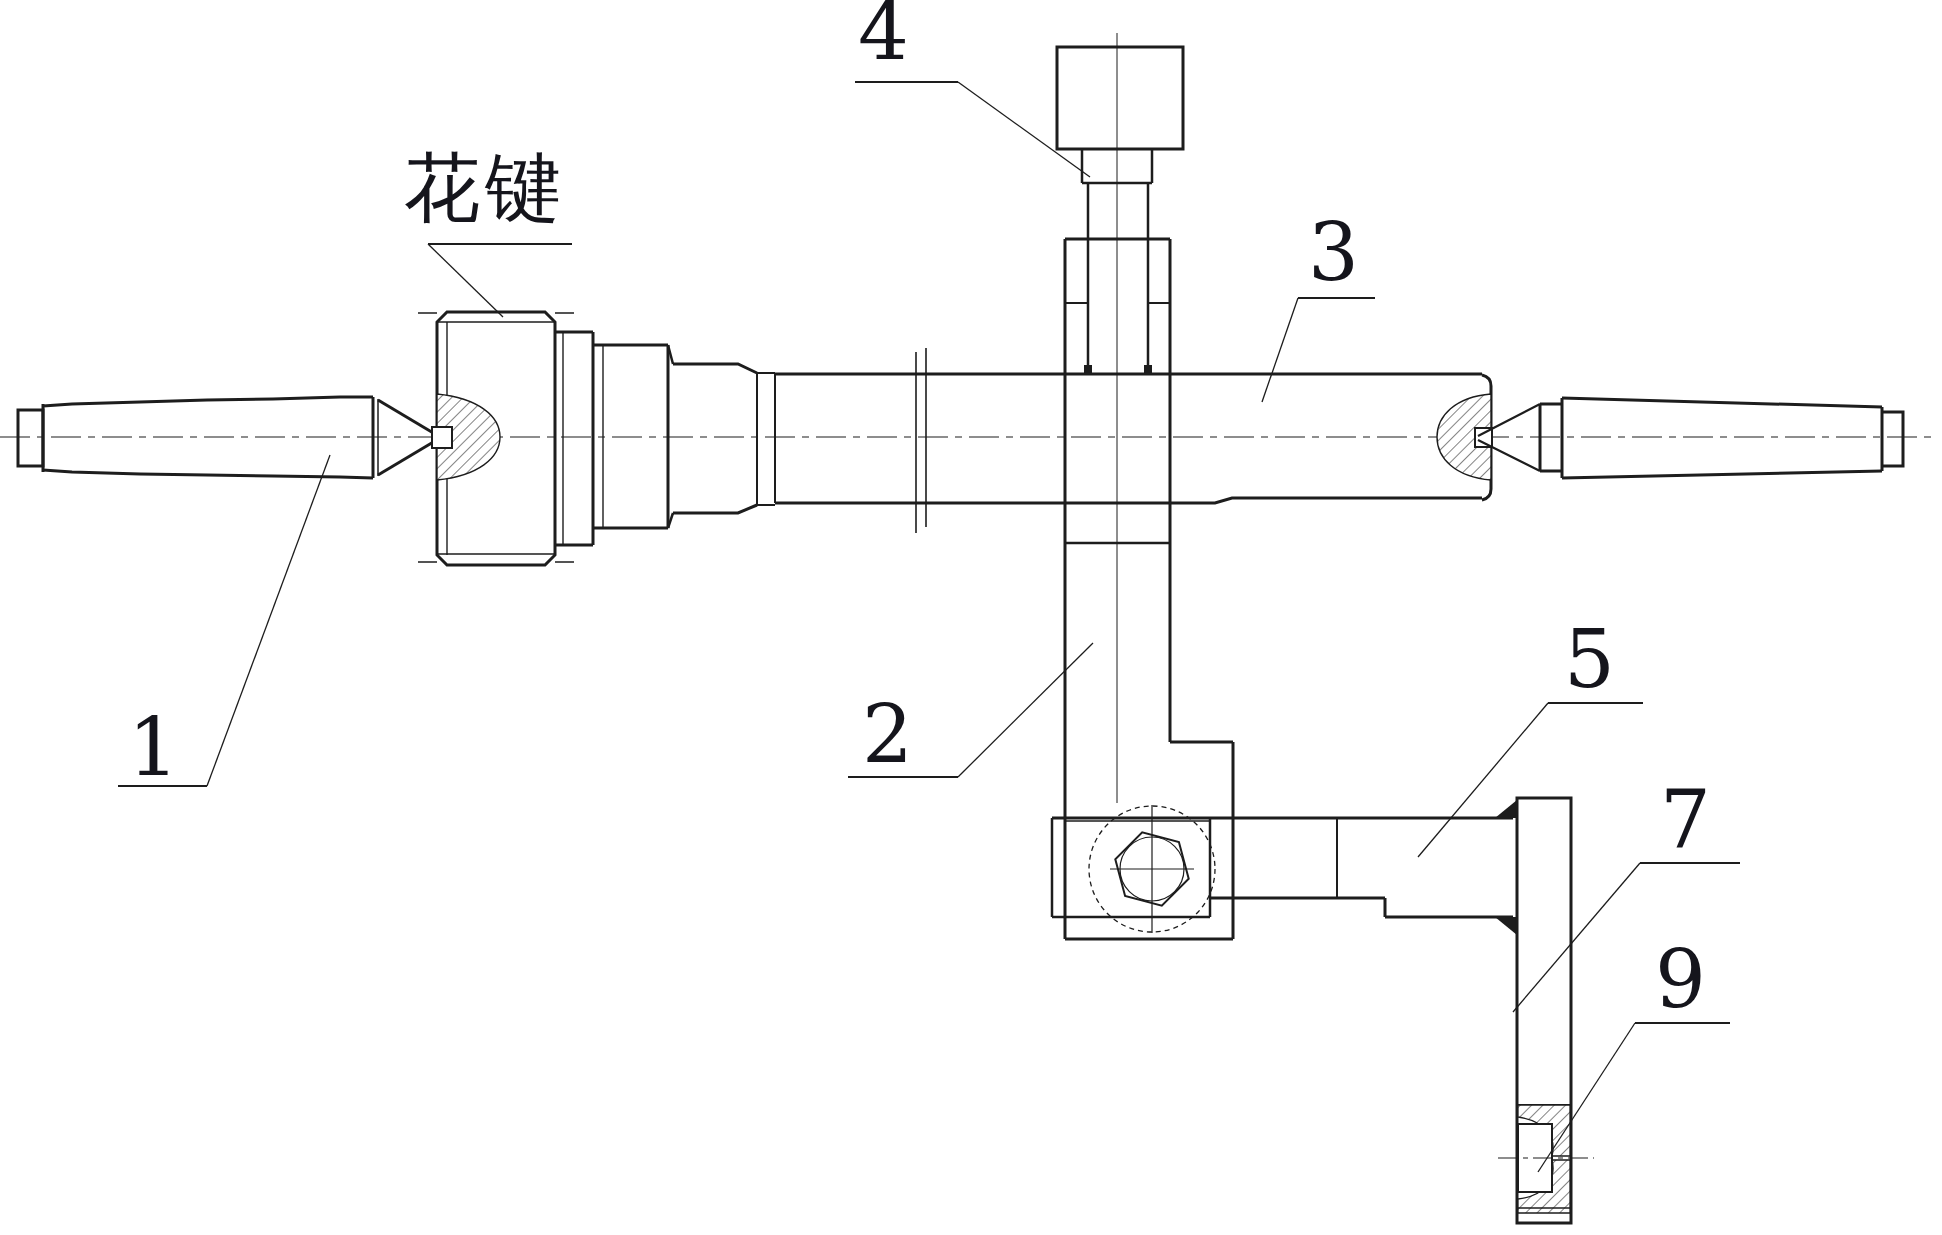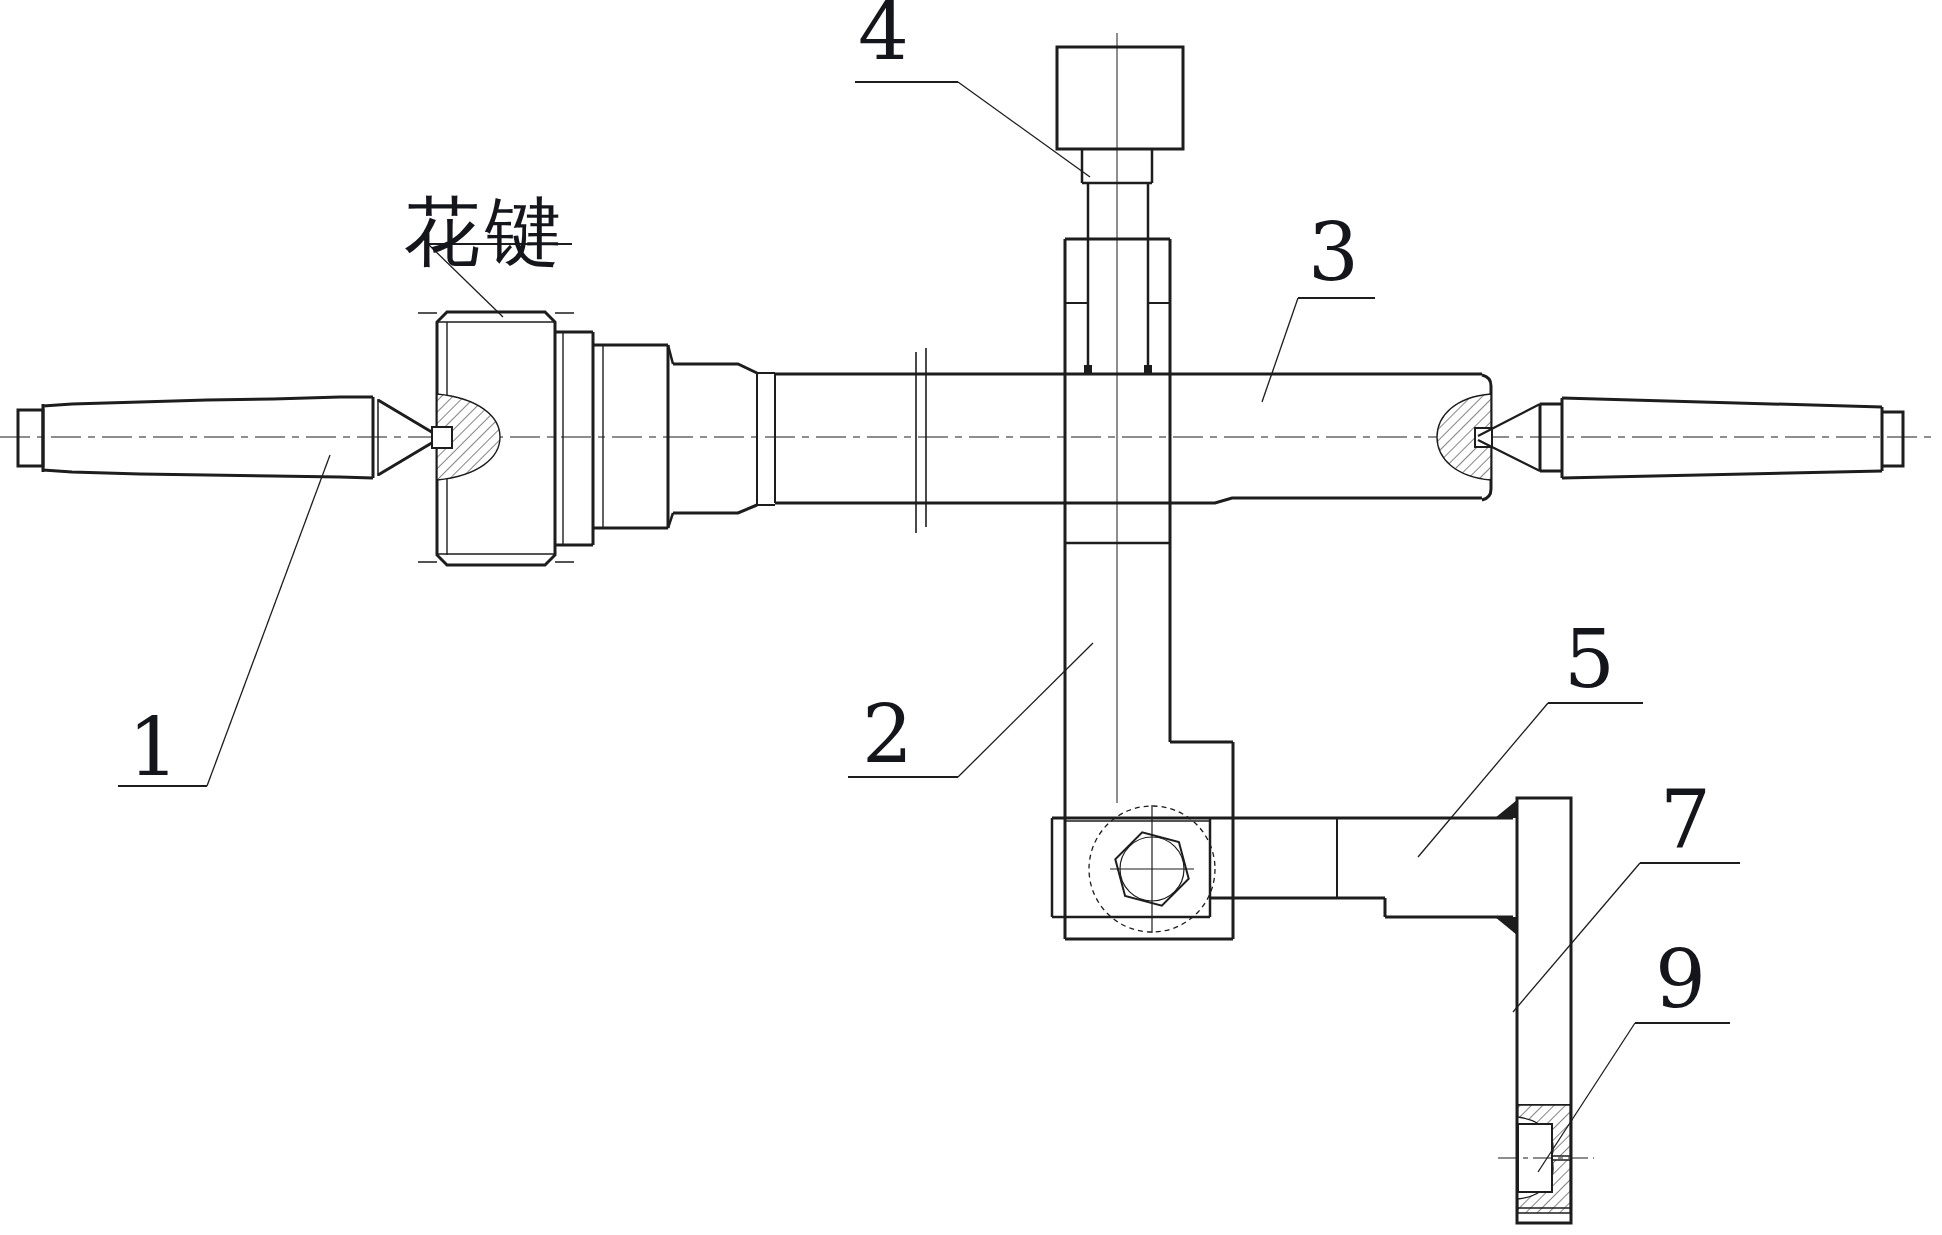--- a/index.html
+++ b/index.html
@@ -167,15 +167,15 @@
     </g>
   </svg>
 
   <div class="label" style="left:128px;top:708px;">1</div>
   <div class="label" style="left:862px;top:695px;">2</div>
   <div class="label" style="left:1308px;top:213px;">3</div>
   <div class="label" style="left:858px;top:-8px;">4</div>
   <div class="label" style="left:1564px;top:620px;">5</div>
   <div class="label" style="left:1660px;top:780px;">7</div>
   <div class="label" style="left:1655px;top:940px;">9</div>
-  <div class="label cjk" style="left:404px;top:150px;margin-top:44px;">花键</div>
+  <div class="label cjk" style="left:404px;top:150px;">花键</div>
 
 </div>
 
 </body></html>

